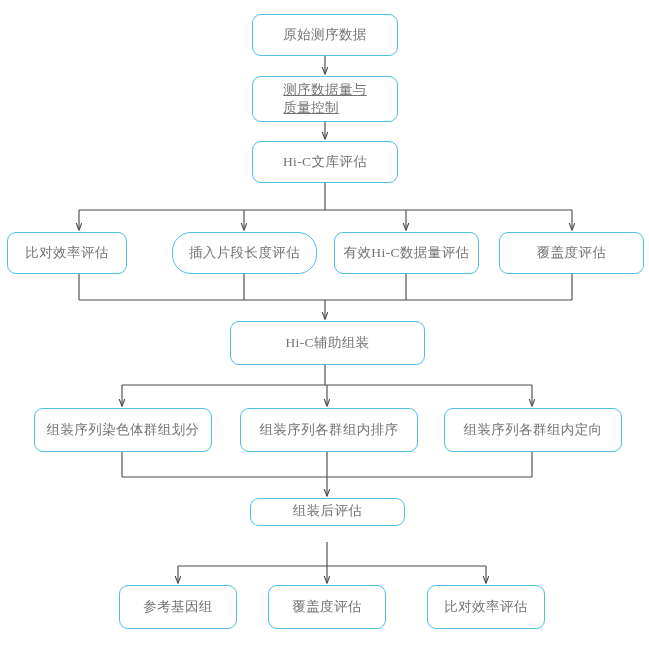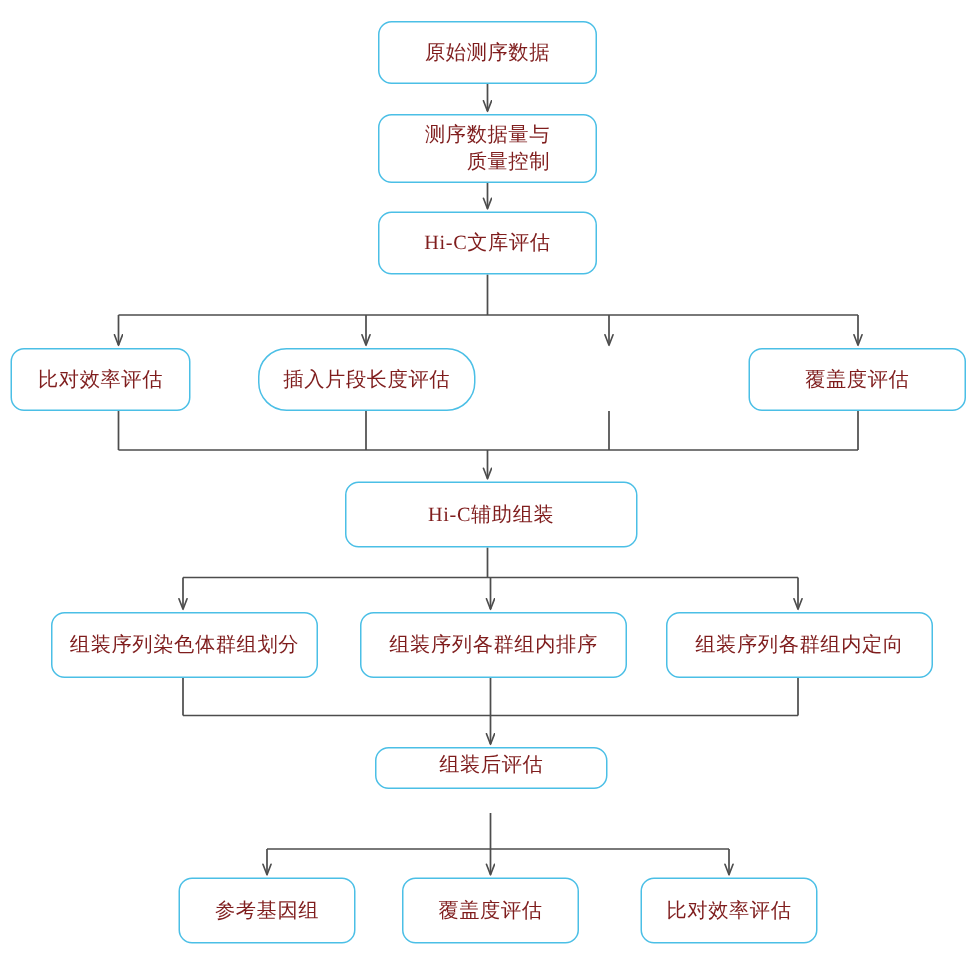--- a/index.html
+++ b/index.html
@@ -28,22 +28,22 @@
   }
   .node-box {
     position: absolute;
     box-sizing: border-box;
     background: #ffffff;
     border: 1.6px solid #4bbfe6;
     border-radius: 9px;
     display: flex;
     align-items: center;
     justify-content: center;
-    text-align: right;
-    color: #7f1d1d;
+    text-align: left;
+    color: #737373;
     font-size: 13.5px;
     line-height: 1.35;
     letter-spacing: 0.4px;
     font-family: "Liberation Serif", "DejaVu Serif", serif;
   }
   .node-label {
     display: block;
     white-space: pre-line;
     padding: 0 4px;
   }
@@ -97,37 +97,40 @@
       <line x1="178" y1="566" x2="178" y2="583" marker-end="url(#arrowhead)"></line>
       <line x1="327" y1="566" x2="327" y2="583" marker-end="url(#arrowhead)"></line>
       <line x1="486" y1="566" x2="486" y2="583" marker-end="url(#arrowhead)"></line>
     </g>
   </svg>
 
   <div class="node-box" style="left:252px; top:14px; width:146px; height:42px;">
     <span class="node-label">原始测序数据</span>
   </div>
 
-  <div class="node-box" style="left:252px; top:76px; width:146px; height:46px;">
+  <div class="node-box" style="left:252px; top:76px; width:146px; height:46px;text-decoration:underline;">
     <span class="node-label">测序数据量与
 质量控制</span>
   </div>
 
   <div class="node-box" style="left:252px; top:141px; width:146px; height:42px;">
     <span class="node-label">Hi-C文库评估</span>
   </div>
 
   <div class="node-box" style="left:7px; top:232px; width:120px; height:42px;">
     <span class="node-label">比对效率评估</span>
   </div>
 
   <div class="node-box" style="left:172px; top:232px; width:145px; height:42px;border-radius:19px;">
     <span class="node-label">插入片段长度评估</span>
   </div>
 
+  <div class="node-box" style="left:334px; top:232px; width:145px; height:42px;">
+    <span class="node-label">有效Hi-C数据量评估</span>
+  </div>
 
   <div class="node-box" style="left:499px; top:232px; width:145px; height:42px;">
     <span class="node-label">覆盖度评估</span>
   </div>
 
   <div class="node-box" style="left:230px; top:321px; width:195px; height:44px;">
     <span class="node-label">Hi-C辅助组装</span>
   </div>
 
   <div class="node-box" style="left:34px; top:408px; width:178px; height:44px;">

